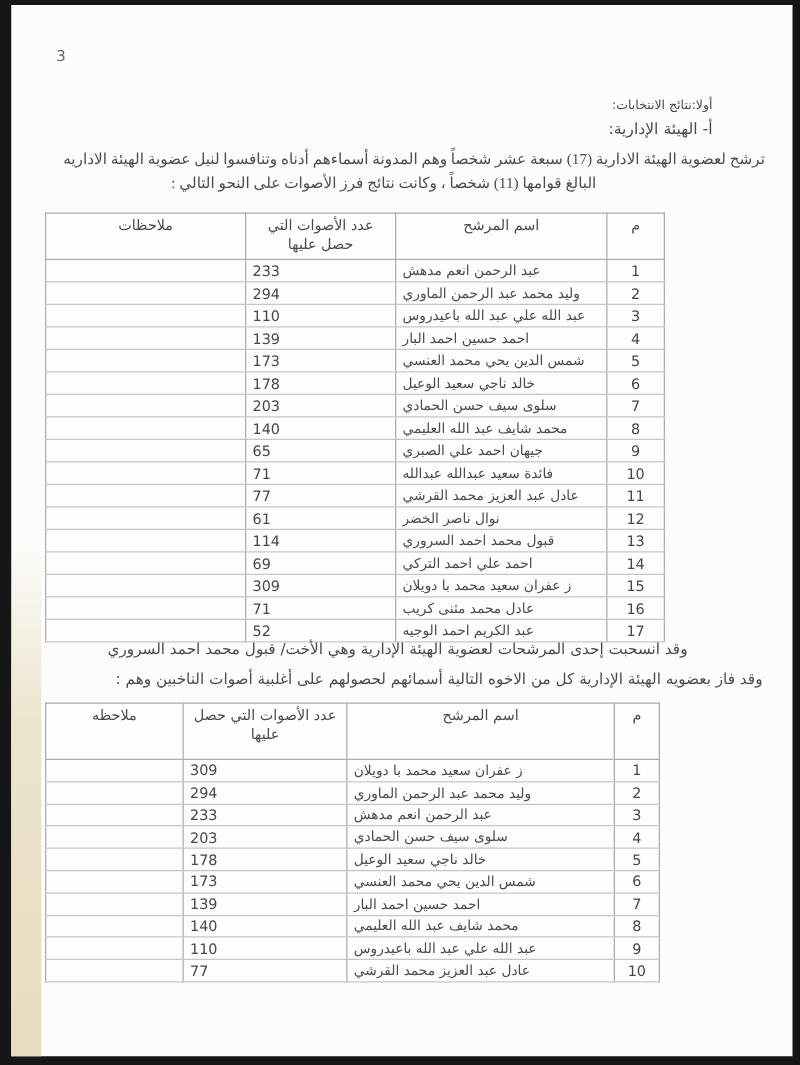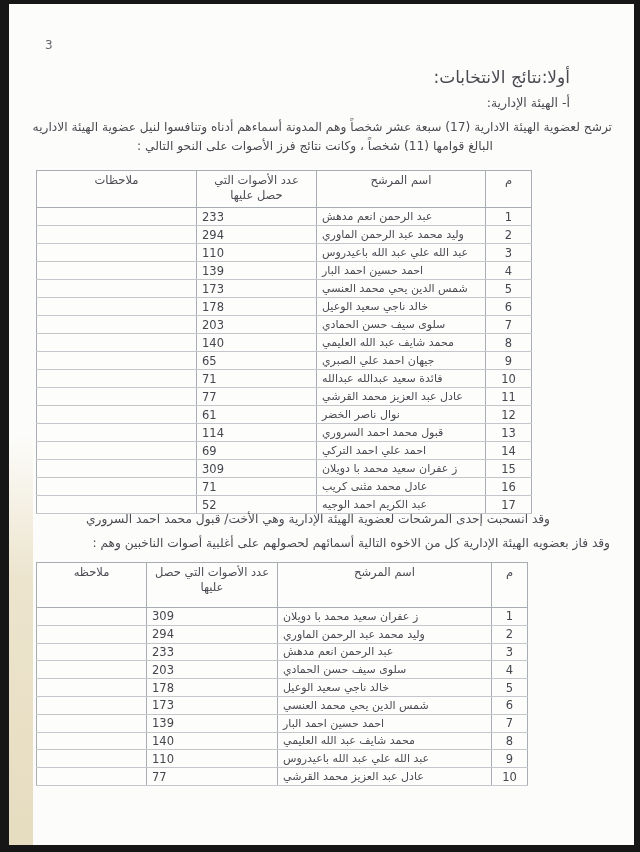--- a/index.html
+++ b/index.html
@@ -26,32 +26,32 @@
     pointer-events:none;
   }
   .pagenum{
     position:absolute;
     left:36px;top:34px;
     direction:ltr;
     font-size:12px;color:#66666c;
   }
   .h1{
     position:absolute;
-    top:63px;right:64px;
-    font-size:17px;
+    top:75px;right:64px;
+    font-size:10px;
   }
   .h2{
     position:absolute;
     top:91px;right:64px;
     font-size:12.5px;
   }
   .intro{
     position:absolute;
     top:114px;right:22px;left:24px;
-    font-size:12.2px;line-height:19px;
+    font-size:12.2px;line-height:19px;font-family:Liberation Serif, serif;
   }
   .intro .l1{text-align:right;white-space:nowrap;}
   .intro .l2{text-align:left;padding-left:104px;}
   .between-a{
     position:absolute;
     top:508px;right:84px;
     font-size:12.2px;
   }
   .between-b{
     position:absolute;

